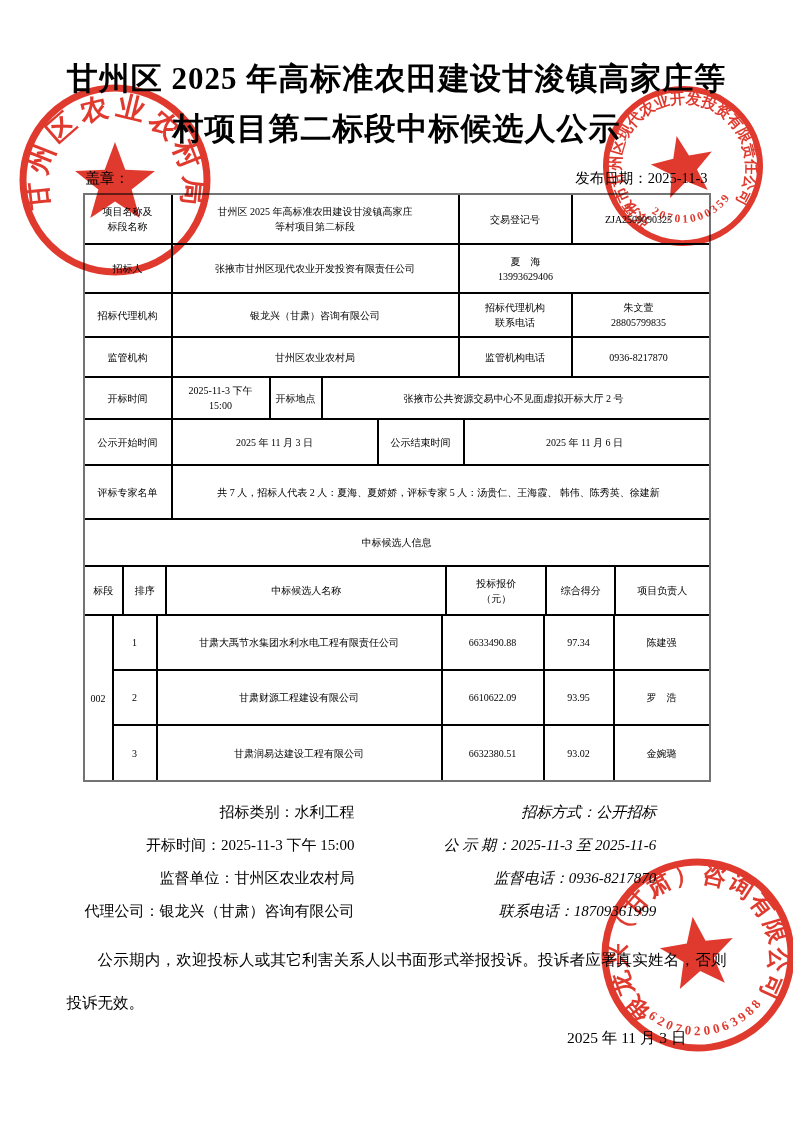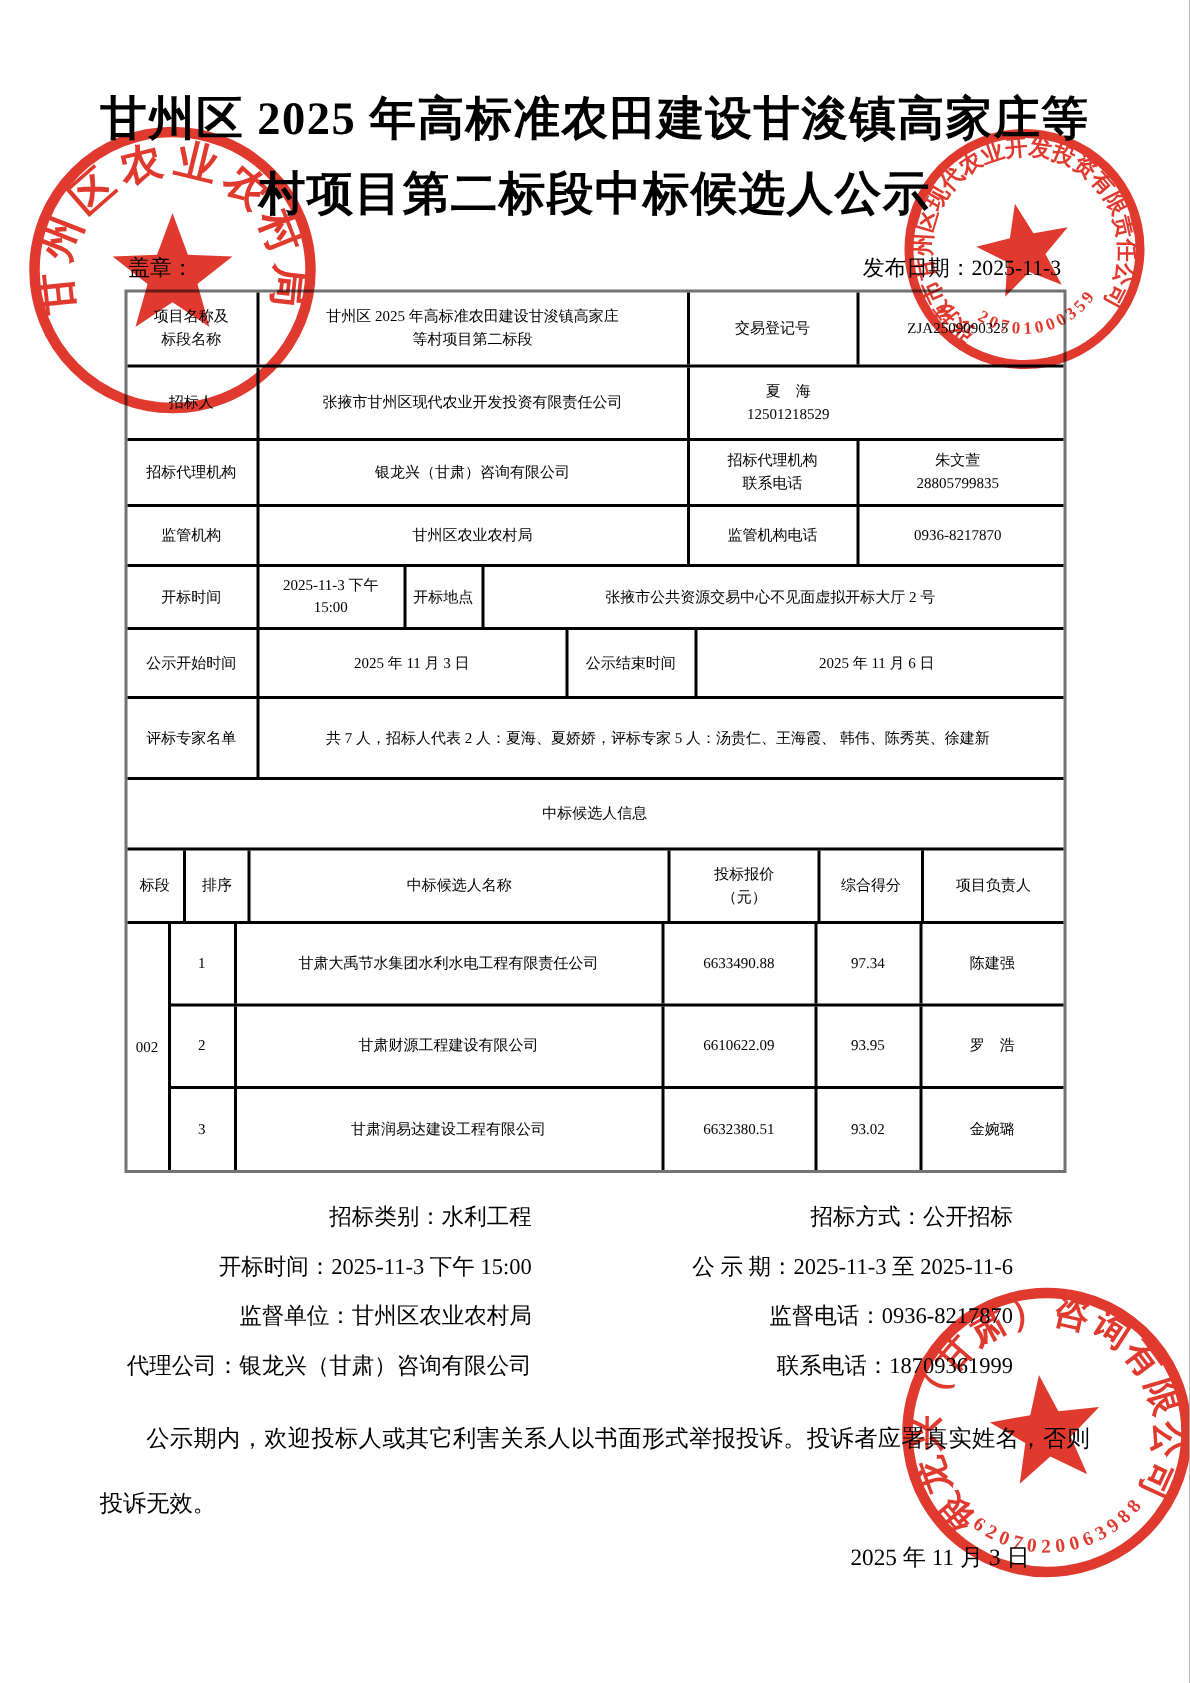--- a/index.html
+++ b/index.html
@@ -63,21 +63,21 @@
   
   .footer{
     position:relative;
     width:680px;
     margin:14px auto 0;
     font-size:15px;
     height:132px;
   }
   .fcol{position:absolute;top:0;text-align:right;}
   .fcol.left{left:28px;}
-  .fcol.right{left:405px;}
+  .fcol.right{left:387px;font-style:italic;}
   .fline{height:33px;line-height:33px;white-space:pre;}
   .notice{
     width:660px;
     margin:10px auto 0;
     font-size:15.5px;
     line-height:43px;
     text-indent:2em;
     text-align:justify;
   }
   .docdate{
@@ -125,21 +125,21 @@
       <div class="cell w287">甘州区 2025 年高标准农田建设甘浚镇高家庄
 等村项目第二标段</div>
       <div class="cell w113">交易登记号</div>
       <div class="cell w132 end">ZJA2509090325</div>
     </div>
 
     <div class="trow h47">
       <div class="cell w88">招标人</div>
       <div class="cell w287">张掖市甘州区现代农业开发投资有限责任公司</div>
       <div class="cell w132 end">夏　海
-12501218529</div>
+13993629406</div>
     </div>
 
     <div class="trow h42">
       <div class="cell w88">招标代理机构</div>
       <div class="cell w287">银龙兴（甘肃）咨询有限公司</div>
       <div class="cell w113">招标代理机构
 联系电话</div>
       <div class="cell w132 end">朱文萱
 28805799835</div>
     </div>

